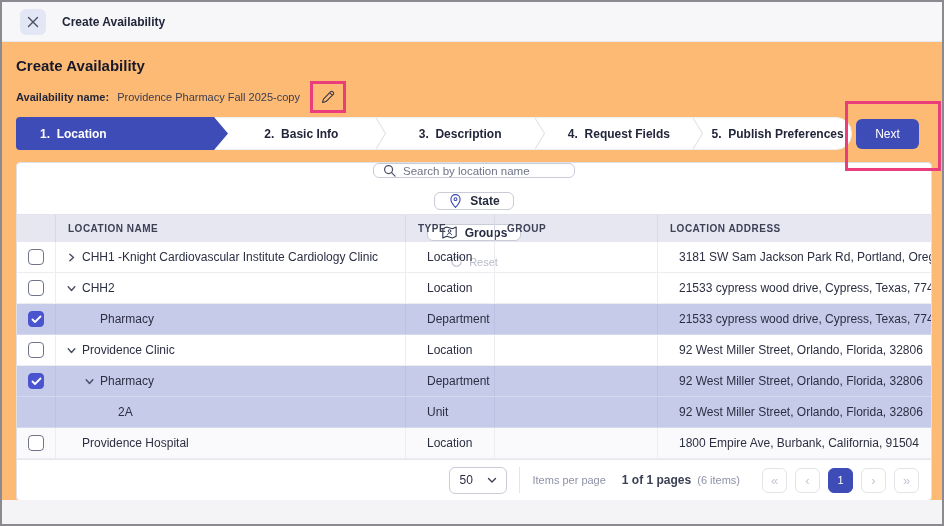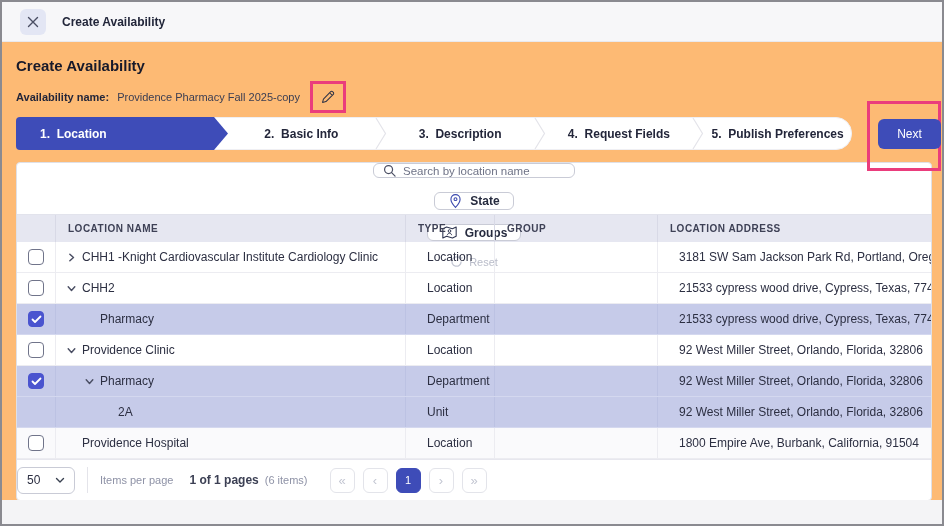--- a/index.html
+++ b/index.html
@@ -23,21 +23,21 @@
 
   
   .stepper { margin-top:4px; height:33px; width:836px; display:flex; align-items:stretch; border:1px solid #efeff3; border-radius:16px; background:#fff; }
   .step { display:flex; align-items:center; justify-content:center; font-size:12px; font-weight:bold; color:#23263a; white-space:nowrap; }
   .step.active { background:#3e4cb8; color:#fff; width:212px; justify-content:flex-start; padding-left:24px; margin:-1px 0 -1px -1px; border-radius:4px 0 0 4px;
     clip-path:polygon(0 0, calc(100% - 14px) 0, 100% 50%, calc(100% - 14px) 100%, 0 100%); }
   .step.plain { flex:1; }
   .step-sep { display:flex; align-items:center; }
 
   
-  .next-highlight { position:absolute; top:99px; right:1px; width:74px; height:70px; border:3px solid #ea3d7c; z-index:5; }
+  .next-highlight { position:absolute; top:99px; right:1px; width:96px; height:70px; border:3px solid #ea3d7c; z-index:5; }
   .next-btn { position:absolute; top:15px; left:8px; width:63px; height:30px; background:#3e4cb8; color:#fff; border:none; border-radius:6px; font-size:12px; font-family:"Liberation Sans",sans-serif; cursor:pointer; }
 
   
   .panel { margin-top:12px; width:916px; border:1px solid #dfe0e6; border-radius:4px; background:#fff; }
   .filter-row { height:51px; display:flex; align-items:center; padding:0 14px; gap:14px;flex-direction:column; }
   .search-box { width:202px; height:27px; border:1px solid #c9cbd6; border-radius:6px; display:flex; align-items:center; padding-left:9px; gap:7px; background:#fff; }
   .search-box input { border:none; outline:none; flex:1; font-size:11.5px; font-family:"Liberation Sans",sans-serif; color:#2c2f42; background:transparent; min-width:0; }
   .search-box input::placeholder { color:#6f7387; }
   .filter-btn { height:29px; border:1px solid #c9cbd6; border-radius:6px; background:#fff; display:flex; align-items:center; gap:7px; padding:0 13px; font-size:12px; font-weight:bold; color:#262b3f; font-family:"Liberation Sans",sans-serif; cursor:pointer; }
   .reset-btn { display:flex; align-items:center; gap:6px; border:none; background:transparent; font-size:11px; color:#b9bcc9; font-family:"Liberation Sans",sans-serif; cursor:default; }
@@ -52,21 +52,21 @@
   .tbl-row.last-tint { background:#fafafc; }
   .cell { display:flex; align-items:center; padding-left:21px; overflow:hidden; white-space:nowrap; }
   .cell + .cell { border-left:1px solid #ececf1; }
   .tbl-row.hl .cell + .cell { border-left:1px solid #bcc2e3; }
   .cb-cell { justify-content:center; padding-left:0; }
   .checkbox { width:16px; height:16px; border:1.5px solid #70748a; border-radius:4px; background:#fff; display:flex; align-items:center; justify-content:center; }
   .checkbox.checked { background:#4a54cf; border-color:#4a54cf; }
   .chev { width:16px; display:inline-flex; justify-content:flex-start; flex:none; }
 
   
-  .pag-row { height:41px; border-top:1px solid #e7e7ee; display:flex; align-items:center; padding-right:12px; }
+  .pag-row { height:41px; border-top:1px solid #e7e7ee; display:flex; align-items:center; justify-content:flex-end; padding-right:12px; }
   .page-size { width:58px; height:27px; border:1px solid #c9cbd6; border-radius:6px; display:flex; align-items:center; justify-content:space-between; padding:0 9px; font-size:12px; color:#2c2f42; background:#fff; cursor:pointer; }
   .pag-div { width:1px; height:26px; background:#e4e4ea; margin:0 12px; }
   .pag-label { font-size:11px; color:#8e92a6; }
   .pag-pages { font-size:12px; font-weight:bold; color:#3c4054; margin:0 6px 0 16px; }
   .pag-items { font-size:11px; color:#8e92a6; margin-right:22px; }
   .pag-nav { display:flex; gap:8px; }
   .nav-btn { width:25px; height:25px; border:1px solid #e3e4ea; border-radius:6px; background:#fff; color:#c3c6d2; font-size:13px; display:flex; align-items:center; justify-content:center; font-family:"Liberation Sans",sans-serif; cursor:pointer; }
   .nav-btn.active { background:#3e4cb8; border-color:#3e4cb8; color:#fff; font-size:11px; }
 
   .bottom-strip { position:absolute; left:0; right:0; bottom:0; height:24px; background:#f4f4f6; }

